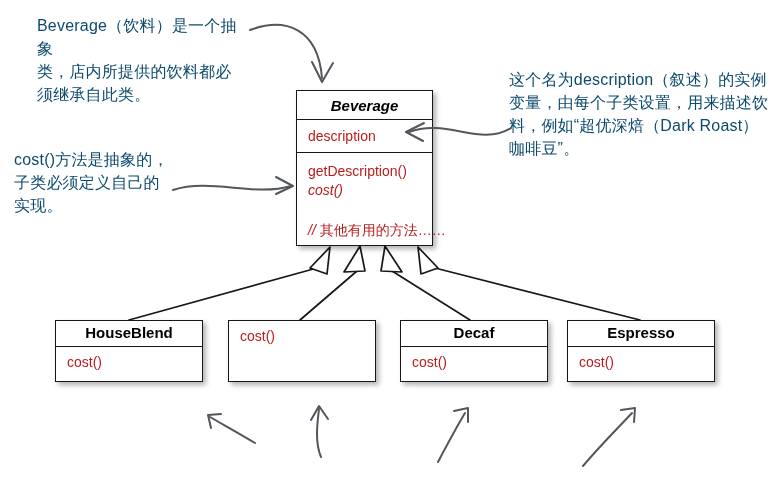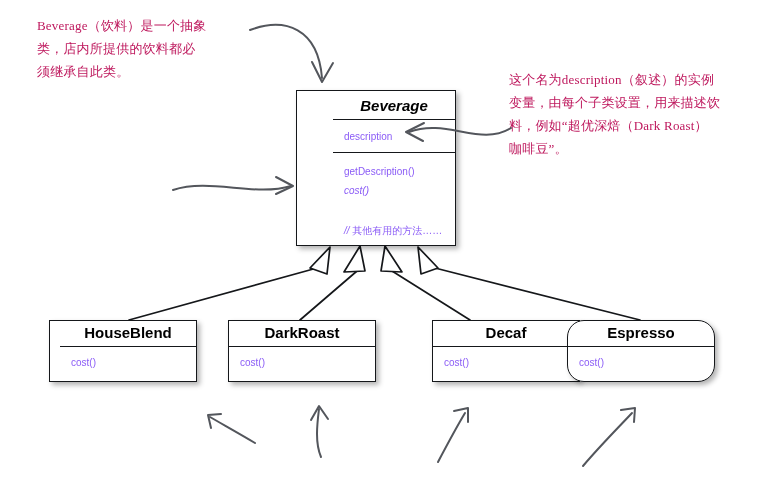--- a/index.html
+++ b/index.html
@@ -16,23 +16,23 @@
   }
   #stage {
     position: absolute;
     left: 0; top: 0;
     width: 780px;
     height: 504px;
   }
   
   .note {
     position: absolute;
-    color: #be185d;
-    font-family: Liberation Serif, serif;
-    font-size: 13px;
+    color: #0c4a6e;
+    font-family: Liberation Sans, sans-serif;
+    font-size: 16px;
     line-height: 23px;
     letter-spacing: 0.2px;
     white-space: pre-line;
   }
   .note-tl  { left: 37px;  top: 14px;  width: 215px; }
   .note-ml  { left: 14px;  top: 148px; width: 170px; }
   .note-tr  { left: 509px; top: 68px;  width: 262px; }
   .note-tr2 { left: 509px; top: 180px; width: 266px; }
   .note-bot { left: 249px; top: 468px; width: 330px; }
 
@@ -52,47 +52,47 @@
     color: #000;
     padding: 5px 4px 6px 4px;
     border-bottom: 1.6px solid #15171a;
     box-sizing: border-box;
   }
   .uml-title.abstract { font-style: italic; }
 
   .uml-section {
     box-sizing: border-box;
     padding: 7px 11px 7px 11px;
-    font-size: 10px;
-    color: #8b5cf6;
+    font-size: 14px;
+    color: #b91c1c;
     line-height: 19px;
   }
   .uml-section.divided { border-bottom: 1.6px solid #15171a; }
   .uml-member { white-space: nowrap; }
   .uml-member.italic { font-style: italic; }
   .uml-comment {
     margin-top: 21px;
     white-space: nowrap;
   }
   .uml-comment .slashes { font-style: italic; }
 
   
-  #box-beverage { left: 296px; top: 90px; width: 160px; height: 156px; padding-left: 36px; }
+  #box-beverage { left: 296px; top: 90px; width: 137px; height: 156px; }
   #box-beverage .uml-title { height: 29px; line-height: 19px; }
   #box-beverage .sec-attrs { height: 33px; }
   #box-beverage .sec-ops   { height: 92px; padding-top: 9px; }
 
   
   .sub-box { top: 320px; width: 148px; height: 62px; }
   .sub-box .uml-title { height: 26px; line-height: 16px; padding-top: 4px; }
   .sub-box .uml-section { height: 34px; padding-top: 6px; }
-  #box-houseblend { left: 49px; padding-left: 10px; }
+  #box-houseblend { left: 55px; }
   #box-darkroast  { left: 228px; }
-  #box-decaf      { left: 400px; margin-left: 32px; }
-  #box-espresso   { left: 567px; border-radius: 17px; }
+  #box-decaf      { left: 400px; }
+  #box-espresso   { left: 567px; }
 
   
   #lines {
     position: absolute;
     left: 0; top: 0;
     width: 780px; height: 504px;
     z-index: 2;
     pointer-events: none;
   }
   #arrows-layer {
@@ -143,21 +143,20 @@
   </div>
 
   <div class="uml-box sub-box" id="box-houseblend">
     <div class="uml-title">HouseBlend</div>
     <div class="uml-section">
       <div class="uml-member">cost()</div>
     </div>
   </div>
 
   <div class="uml-box sub-box" id="box-darkroast">
-    <div class="uml-title">DarkRoast</div>
     <div class="uml-section">
       <div class="uml-member">cost()</div>
     </div>
   </div>
 
   <div class="uml-box sub-box" id="box-decaf">
     <div class="uml-title">Decaf</div>
     <div class="uml-section">
       <div class="uml-member">cost()</div>
     </div>
@@ -167,20 +166,23 @@
     <div class="uml-title">Espresso</div>
     <div class="uml-section">
       <div class="uml-member">cost()</div>
     </div>
   </div>
 
   <div class="note note-tl">Beverage（饮料）是一个抽象
 类，店内所提供的饮料都必
 须继承自此类。</div>
 
+  <div class="note note-ml">cost()方法是抽象的，
+子类必须定义自己的
+实现。</div>
 
   <div class="note note-tr">这个名为description（叙述）的实例
 变量，由每个子类设置，用来描述饮
 料，例如“超优深焙（Dark Roast）
 咖啡豆”。</div>
 
 
 
   <svg id="arrows-layer" viewBox="0 0 780 504" xmlns="http://www.w3.org/2000/svg">
     <g stroke="#53565c" stroke-width="2" fill="none" stroke-linecap="round" stroke-linejoin="round">

